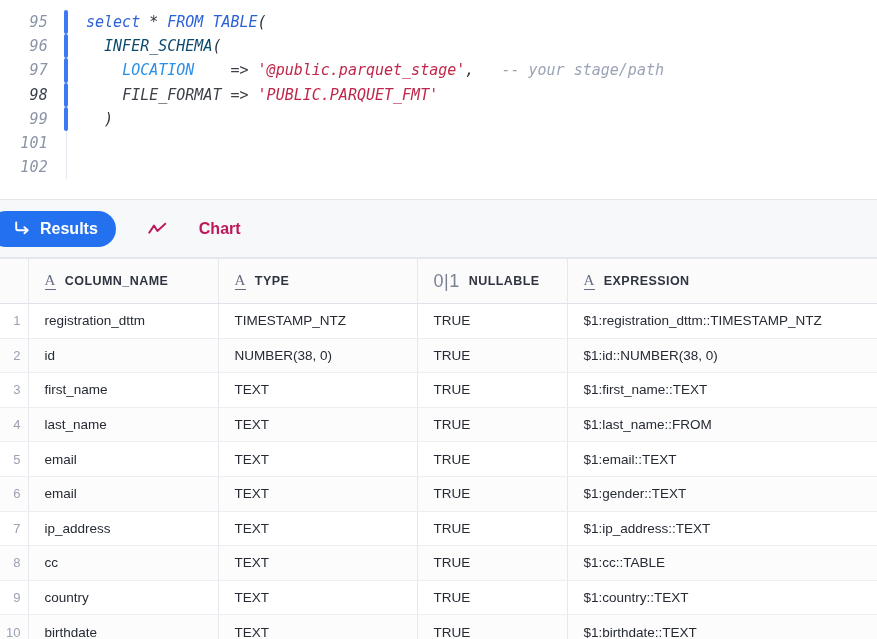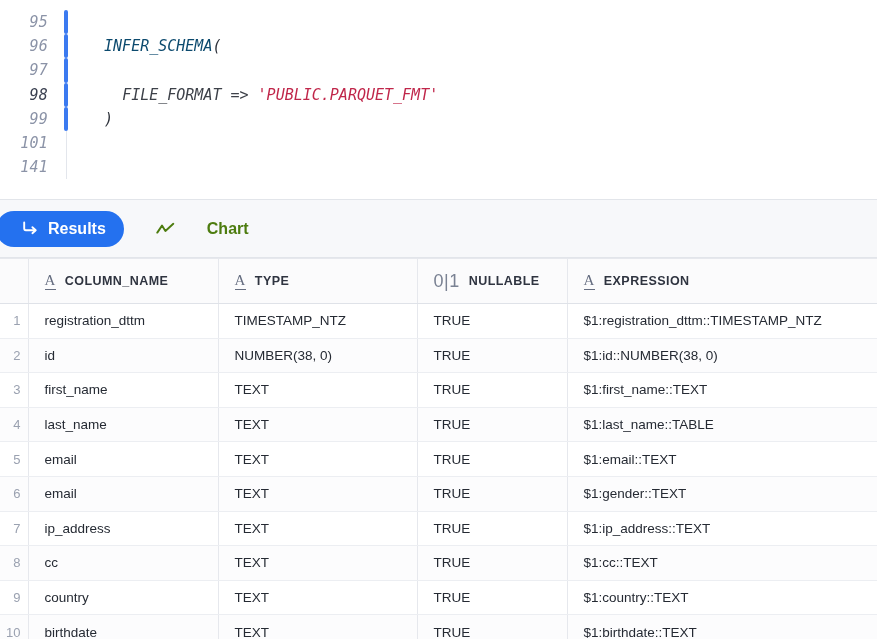--- a/index.html
+++ b/index.html
@@ -82,41 +82,41 @@
 
   
   #tabbar {
     position: relative;
     width: 877px;
     height: 58px;
     background: #f7f8fa;
     border-bottom: 1px solid #e2e5ea;
     display: flex;
     align-items: center;
-    padding-left: 8px;
+    padding-left: 0;
   }
   .tab {
     display: flex;
     align-items: center;
     gap: 9px;
     height: 36px;
     padding: 0 18px;
     border-radius: 18px;
     font-size: 16px;
     font-weight: bold;
     cursor: pointer;
     user-select: none;
   }
   .tab.active {
     background: #2471ef;
     color: #ffffff;
     margin-left: -12px;
     padding-left: 26px;
   }
-  .tab.idle { color: #4d7c0f; margin-left: 14px; gap: 32px; }
+  .tab.idle { color: #be185d; margin-left: 14px; gap: 32px; }
   .tab svg { display: block; }
 
   
   #results {
     position: relative;
     width: 877px;
     height: 385px;
     overflow: hidden;
     background: #ffffff;
   }
@@ -188,27 +188,27 @@
     background: #ffffff;
   }
   #grid tbody tr:nth-child(even) td { background: #fcfcfd; }
   #grid tbody tr:nth-child(even) td.rownum { background: #fcfcfd; }
 </style>
 </head>
 <body>
 
 <div id="editor">
   <div id="code-lines">
-      <div class="code-line"><div class="gutter">95</div><div class="railcell"><div class="bar"></div></div></div>
+      <div class="code-line"><div class="gutter">95</div><div class="railcell"><div class="bar"></div></div><div class="codetext"><span class="tok-kw">select</span><span class="tok-pun"> * </span><span class="tok-kw">FROM</span><span class="tok-pun"> </span><span class="tok-kw">TABLE</span><span class="tok-pun">(</span></div></div>
       <div class="code-line"><div class="gutter">96</div><div class="railcell"><div class="bar"></div></div><div class="codetext"><span class="tok-pun">  </span><span class="tok-fn">INFER_SCHEMA</span><span class="tok-pun">(</span></div></div>
-      <div class="code-line"><div class="gutter">97</div><div class="railcell"><div class="bar"></div></div></div>
+      <div class="code-line"><div class="gutter">97</div><div class="railcell"><div class="bar"></div></div><div class="codetext"><span class="tok-pun">    </span><span class="tok-arg">LOCATION</span><span class="tok-plain">    =&gt; </span><span class="tok-str">'@public.parquet_stage'</span><span class="tok-pun">,   </span><span class="tok-cmt">-- your stage/path</span></div></div>
       <div class="code-line"><div class="gutter cur">98</div><div class="railcell"><div class="bar"></div></div><div class="codetext"><span class="tok-pun">    </span><span class="tok-plain">FILE_FORMAT</span><span class="tok-plain"> =&gt; </span><span class="tok-str">'PUBLIC.PARQUET_FMT'</span></div></div>
       <div class="code-line"><div class="gutter">99</div><div class="railcell"><div class="bar"></div></div><div class="codetext"><span class="tok-pun">  )</span></div></div>
       <div class="code-line"><div class="gutter">101</div><div class="railcell"><div class="hair"></div></div><div class="codetext"></div></div>
-      <div class="code-line"><div class="gutter">141</div><div class="railcell"><div class="hair"></div></div><div class="codetext"></div></div>
+      <div class="code-line"><div class="gutter">102</div><div class="railcell"><div class="hair"></div></div><div class="codetext"></div></div>
     </div>
   <div id="editor-bottom-border"></div>
 </div>
 
 <div id="tabbar">
     <div class="tab active">
       <span>
         <svg width="17" height="15" viewBox="0 0 17 15" fill="none" aria-hidden="true">
           <path d="M2.2 1.4 V7.6 a1.6 1.6 0 0 0 1.6 1.6 H13.3" stroke="currentColor" stroke-width="1.9" stroke-linecap="round" stroke-linejoin="round"></path>
           <path d="M10.4 6.2 L13.7 9.2 L10.4 12.2" stroke="currentColor" stroke-width="1.9" stroke-linecap="round" stroke-linejoin="round"></path>
@@ -284,21 +284,21 @@
           <td>first_name</td>
           <td>TEXT</td>
           <td>TRUE</td>
           <td>$1:first_name::TEXT</td>
         </tr>
         <tr>
           <td class="rownum">4</td>
           <td>last_name</td>
           <td>TEXT</td>
           <td>TRUE</td>
-          <td>$1:last_name::TABLE</td>
+          <td>$1:last_name::FROM</td>
         </tr>
         <tr>
           <td class="rownum">5</td>
           <td>email</td>
           <td>TEXT</td>
           <td>TRUE</td>
           <td>$1:email::TEXT</td>
         </tr>
         <tr>
           <td class="rownum">6</td>
@@ -312,21 +312,21 @@
           <td>ip_address</td>
           <td>TEXT</td>
           <td>TRUE</td>
           <td>$1:ip_address::TEXT</td>
         </tr>
         <tr>
           <td class="rownum">8</td>
           <td>cc</td>
           <td>TEXT</td>
           <td>TRUE</td>
-          <td>$1:cc::TEXT</td>
+          <td>$1:cc::TABLE</td>
         </tr>
         <tr>
           <td class="rownum">9</td>
           <td>country</td>
           <td>TEXT</td>
           <td>TRUE</td>
           <td>$1:country::TEXT</td>
         </tr>
         <tr>
           <td class="rownum">10</td>

